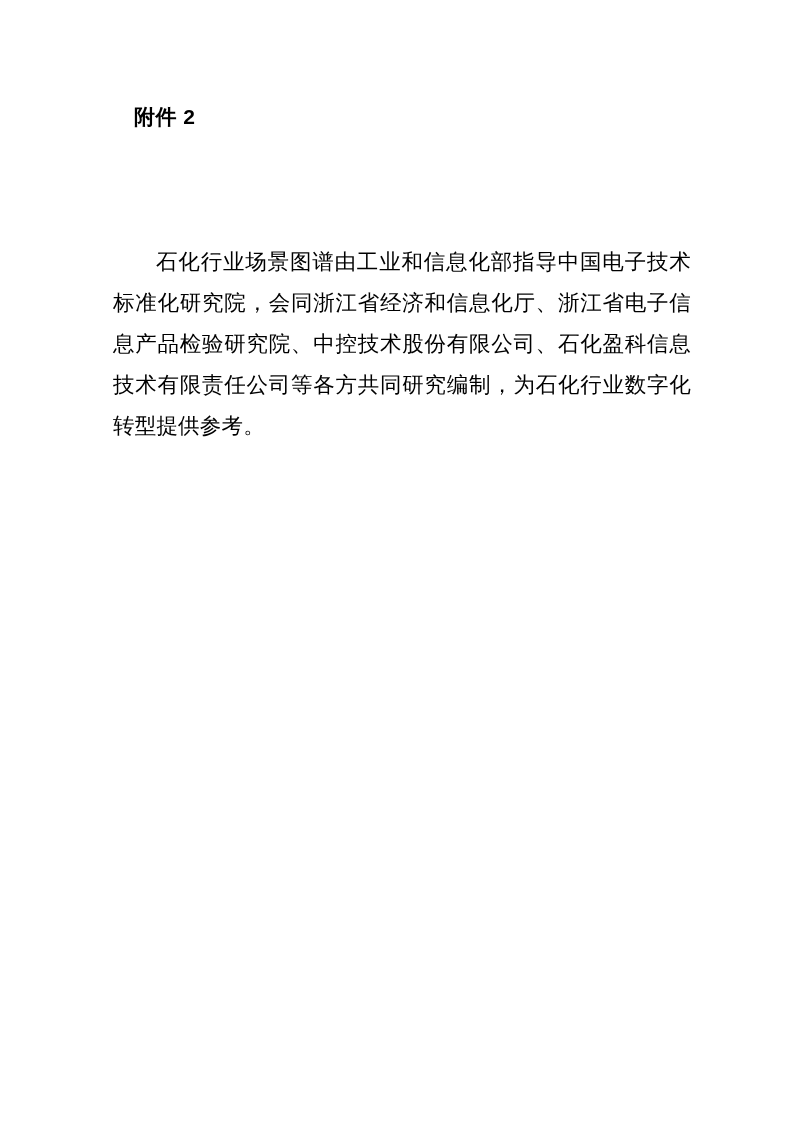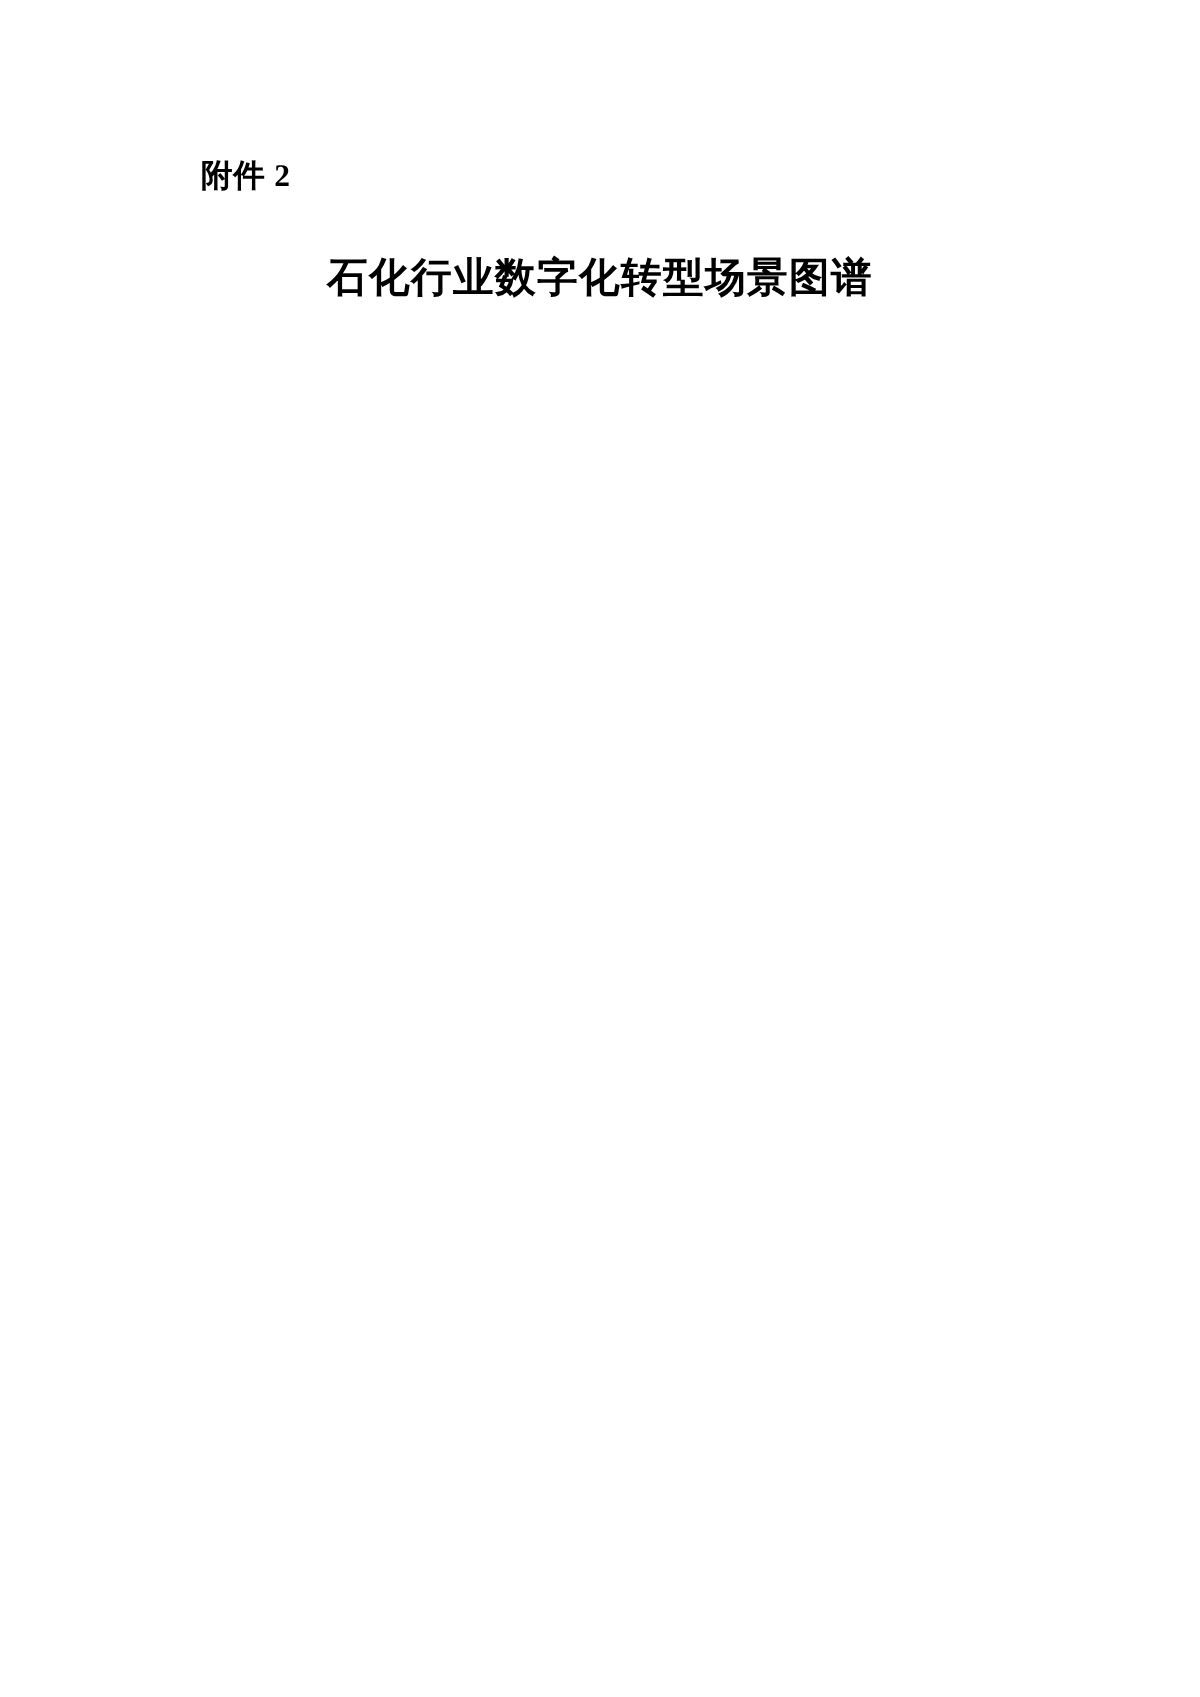--- a/index.html
+++ b/index.html
@@ -22,21 +22,21 @@
     padding: 0;
     position: relative;
   }
   .attachment-label {
     position: absolute;
     left: 113px;
     top: 103px;
     font-size: 21px;
     font-weight: 700;
     letter-spacing: 0.5px;
-    font-family: Liberation Serif, serif;
+    font-family: Liberation Sans, sans-serif;
     padding-left: 21px;
   }
   .doc-title {
     position: absolute;
     left: 0;
     right: 0;
     top: 167px;
     text-align: center;
     font-size: 27px;
     font-weight: 700;
@@ -63,18 +63,18 @@
     margin-top: 0px;
   }
 </style>
 </head>
 <body>
 
 <div class="page">
 
   <div class="attachment-label">附件 2</div>
 
-  <div class="doc-title">石化行业数字化转型场景图谱</div>
 
   <div class="body-block">
+    <p class="para">石化行业场景图谱由工业和信息化部指导中国电子技术标准化研究院，会同浙江省经济和信息化厅、浙江省电子信息产品检验研究院、中控技术股份有限公司、石化盈科信息技术有限责任公司等各方共同研究编制，为石化行业数字化转型提供参考。</p>
   </div>
 
 </div>
 
 </body></html>

